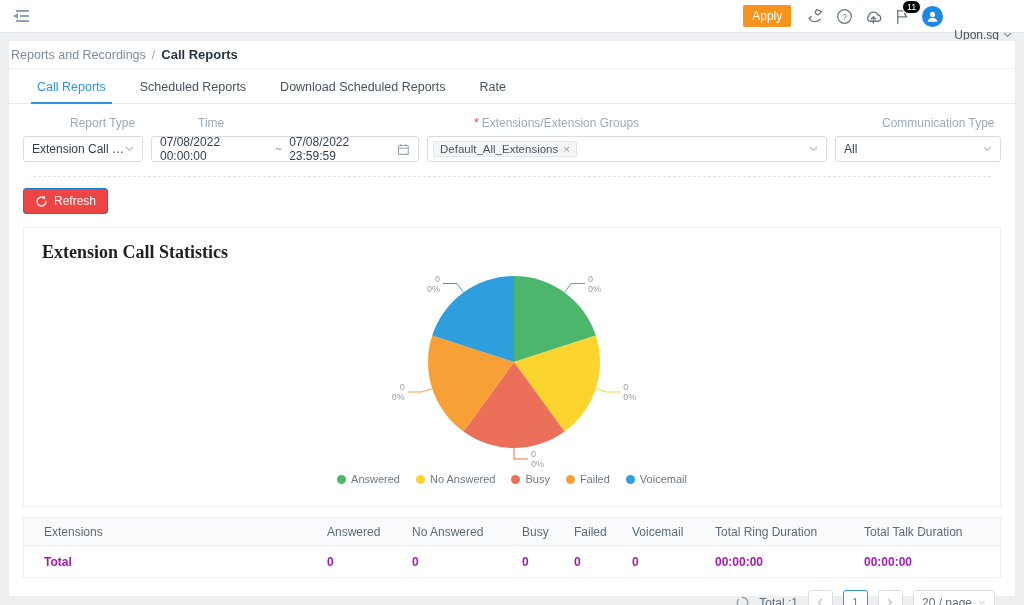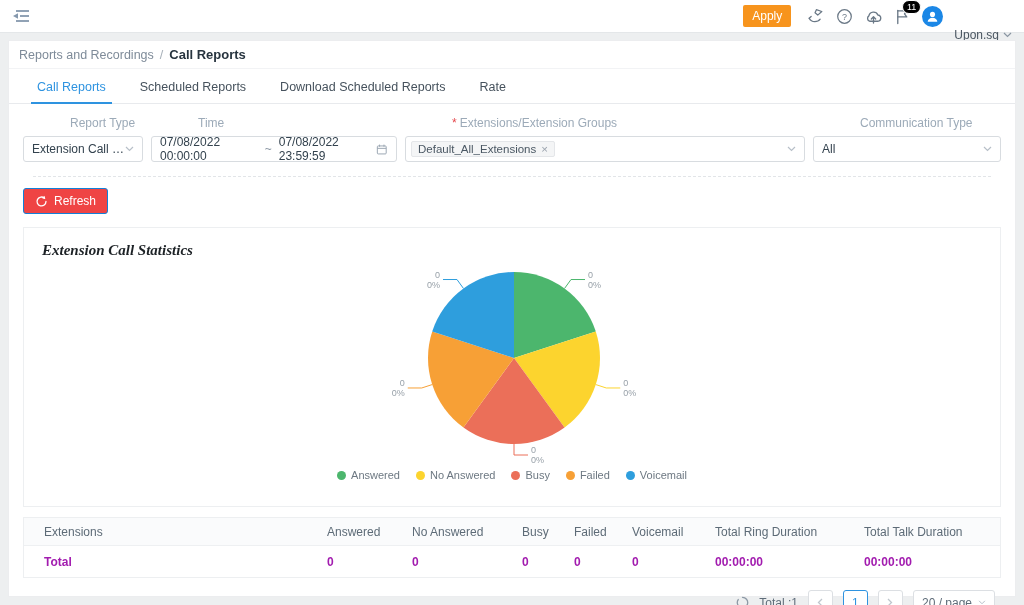--- a/index.html
+++ b/index.html
@@ -12,54 +12,54 @@
   .tb-right{display:flex;align-items:center;gap:11px;}
   .apply-btn{background:#f7941d;color:#fff;border:none;border-radius:2px;height:22px;padding:0 9px;font-size:12px;font-family:inherit;cursor:pointer;margin-right:4px;}
   .tb-icon{display:inline-flex;position:relative;cursor:pointer;}
   .badge{position:absolute;top:-7px;right:-10px;background:#000000;color:#fff;font-size:9px;line-height:12px;height:12px;min-width:8px;padding:0 4px;border-radius:7px;text-align:center;border:1px solid #fff;}
   .avatar{width:21px;height:21px;border-radius:50%;background:#1b87e6;display:inline-flex;align-items:center;justify-content:center;cursor:pointer;}
   .user-menu{display:inline-flex;align-items:center;gap:4px;font-size:12px;color:#4a5661;cursor:pointer;margin-top:37px;}
 
   
   .panel{position:absolute;left:8px;right:8px;top:40px;bottom:8px;background:#fff;border:1px solid #ecedef;box-sizing:border-box;}
 
-  .breadcrumb{display:flex;align-items:center;height:27px;padding:0 10px;font-size:12.5px;border-bottom:1px solid #f2f3f5;}
+  .breadcrumb{display:flex;align-items:center;height:27px;padding:0 2px;font-size:12.5px;border-bottom:1px solid #f2f3f5;}
   .bc-parent{color:#7e8b99;cursor:pointer;}
   .bc-sep{color:#a6afb8;margin:0 6px;}
   .bc-current{color:#27343f;font-weight:bold;font-size:13px;}
 
   .tabbar{display:flex;align-items:flex-end;gap:30px;padding:0 26px;height:35px;border-bottom:1px solid #e8eaed;box-sizing:border-box;}
   .tab{font-size:12.5px;color:#46525d;padding:9px 2px;cursor:pointer;position:relative;}
   .tab.active{color:#2e93e0;}
   .tab.active::after{content:"";position:absolute;left:-4px;right:-4px;bottom:-1px;height:2px;background:#2e93e0;}
 
   
   .filters{display:flex;gap:8px;padding:12px 14px 14px;}
   .fgroup{display:flex;flex-direction:column;}
   .flabel{font-size:12px;color:#9caab8;margin-bottom:6px;white-space:nowrap;margin-left:47px;}
   .req{color:#e5484d;margin-right:3px;}
   .control{height:26px;box-sizing:border-box;border:1px solid #d8dce0;border-radius:3px;background:#fff;display:flex;align-items:center;padding:0 8px;font-size:12px;color:#33424e;cursor:pointer;}
-  .w-report{width:120px;} .w-time{width:246px;align-items:center;} .w-ext{width:400px;} .fgroup.grow{flex:1;}
+  .w-report{width:120px;} .w-time{width:268px;align-items:center;} .w-ext{width:400px;} .fgroup.grow{flex:1;}
   .ellip{overflow:hidden;white-space:nowrap;text-overflow:ellipsis;flex:1;}
   .time-sep{color:#8a96a3;margin:0 7px;}
   .spacer{flex:1;}
   .tag{display:inline-flex;align-items:center;background:#f4f5f6;border:1px solid #e4e6e9;border-radius:2px;padding:1px 6px;font-size:11.5px;color:#4a5763;margin-left:-3px;}
   .tag-x{color:#9aa3ad;margin-left:5px;cursor:pointer;}
 
   .dash-divider{border-top:1px dashed #e2e5e8;margin:0 24px;}
 
   
   .btnrow{display:flex;gap:8px;padding:11px 14px 9px;}
   .btn{display:inline-flex;align-items:center;gap:6px;height:26px;padding:0 11px;border-radius:3px;font-size:12px;font-family:inherit;cursor:pointer;box-sizing:border-box;}
   .btn.disabled{background:#f5f6f7;color:#bcc3ca;border:1px solid #e7e9eb;cursor:default;}
   .btn.primary{background:#ef4444;color:#fff;border:1px solid #1180d8;}
 
   
   .chart-card{margin:4px 14px 0;border:1px solid #edeff1;height:280px;box-sizing:border-box;background:#fff;}
-  .chart-title{font-family:"Liberation Serif",serif;font-weight:bold;font-size:15px;color:#1d2226;padding:14px 0 0 18px;font-style:italic;}
+  .chart-title{font-family:"Liberation Serif",serif;font-weight:bold;font-size:18px;color:#1d2226;padding:14px 0 0 18px;}
   .pie-wrap{display:block;margin:0 auto;}
   .legend{display:flex;justify-content:center;align-items:center;gap:16px;margin-top:2px;}
   .legend-item{display:inline-flex;align-items:center;gap:5px;font-size:11px;color:#6d7882;cursor:pointer;}
   .legend-dot{width:9px;height:9px;border-radius:50%;display:inline-block;}
 
   
   .table-wrap{margin:10px 14px 0;border:1px solid #edeff1;}
   table{width:100%;border-collapse:collapse;table-layout:fixed;font-size:12px;}
   thead th{background:#fafbfc;color:#5d6b77;font-weight:normal;text-align:left;height:27px;border-bottom:1px solid #eef0f2;padding:0;}
   tbody td{height:31px;color:#a21caf;font-weight:bold;padding:0;}

